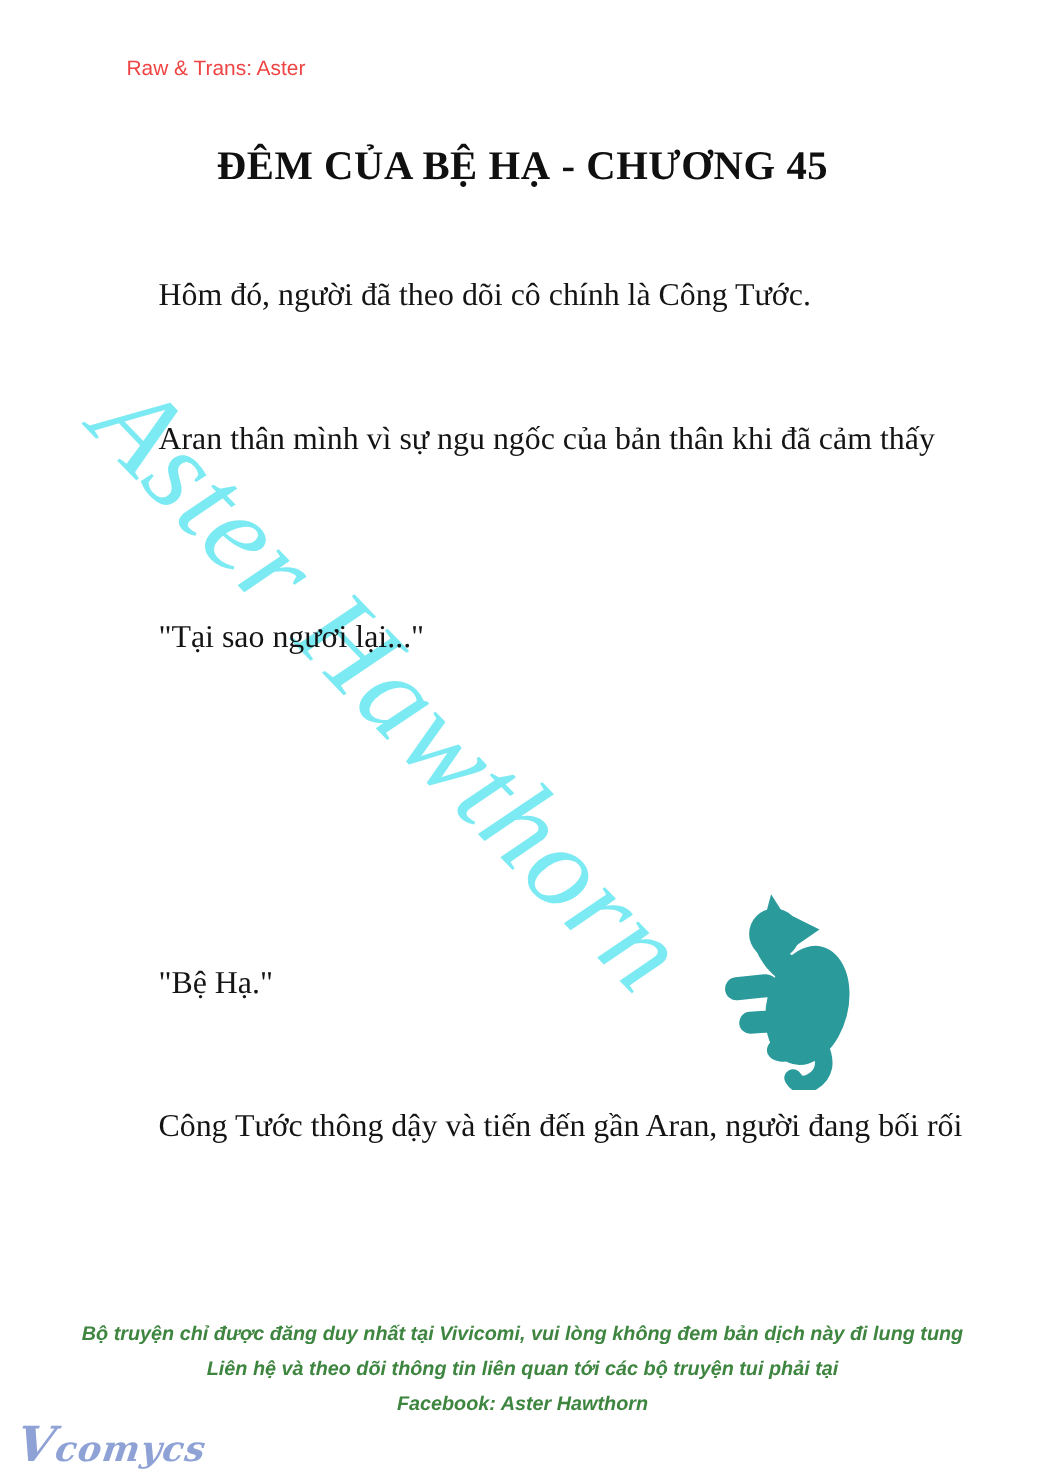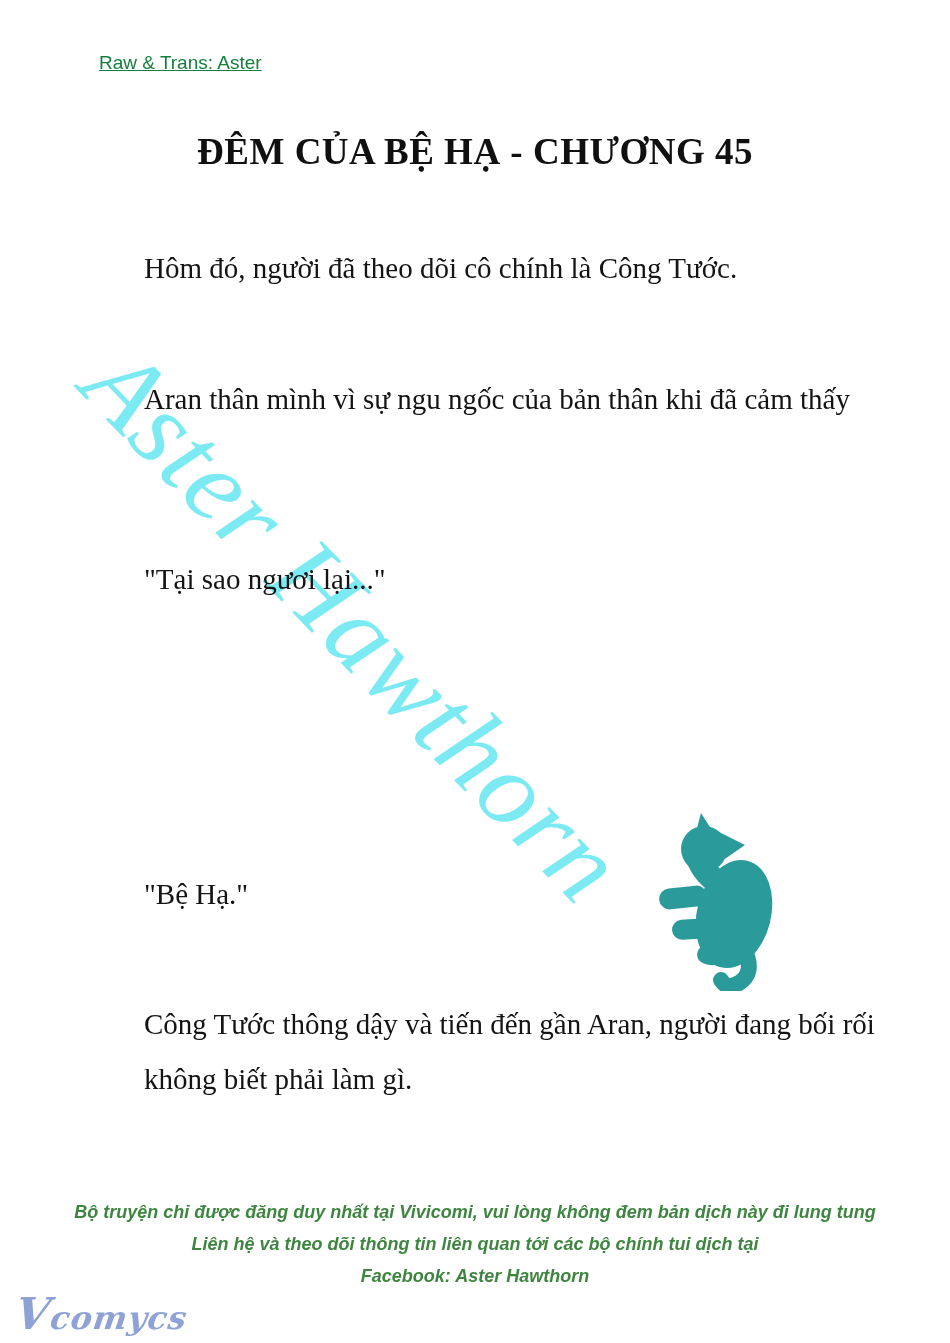--- a/index.html
+++ b/index.html
@@ -28,27 +28,26 @@
     font-size: 108px;
     white-space: nowrap;
     color: #7ceaf2;
     z-index: 1;
     letter-spacing: 2px;
     user-select: none;
   }
   
   .credit {
     position: absolute;
-    left: 99px;
+    left: 115px;
     top: 52px;
     font-family: "Liberation Sans", sans-serif;
     font-size: 19px;
-    color: #15803d;
+    color: #ef4444;
     z-index: 2;
-    text-decoration: underline;
   }
   .title {
     position: absolute;
     left: 0;
     top: 106px;
     width: 950px;
     text-align: center;
     font-family: "Liberation Serif", serif;
     font-weight: bold;
     font-size: 37px;
@@ -143,21 +142,20 @@
     <div class="line">"Tại sao ngươi lại..."</div>
   </div>
 
 
   <div class="para p5">
     <div class="line">"Bệ Hạ."</div>
   </div>
 
   <div class="para p6">
     <div class="line">Công Tước thông dậy và tiến đến gần Aran, người đang bối rối</div>
-    <div class="line">không biết phải làm gì.</div>
   </div>
 
   <div class="cat">
     <svg viewBox="0 0 118 180" width="118" height="180" xmlns="http://www.w3.org/2000/svg">
       <g fill="#2a9a9b">
 
         <path d="M36,32 L44,2 L58,24 Z"></path>
 
         <path d="M56,18 L88,34 L62,52 Z"></path>
 
@@ -173,19 +171,19 @@
 
         <ellipse cx="58" cy="142" rx="18" ry="12" transform="rotate(-10 58 142)"></ellipse>
 
         <path d="M88,140 Q98,162 82,172 Q70,179 64,169" fill="none" stroke="#2a9a9b" stroke-width="16" stroke-linecap="round"></path>
       </g>
     </svg>
   </div>
 
   <div class="footer">
     <div>Bộ truyện chỉ được đăng duy nhất tại Vivicomi, vui lòng không đem bản dịch này đi lung tung</div>
-    <div>Liên hệ và theo dõi thông tin liên quan tới các bộ chính tui dịch tại</div>
+    <div>Liên hệ và theo dõi thông tin liên quan tới các bộ truyện tui phải tại</div>
     <div>Facebook: Aster Hawthorn</div>
   </div>
 
   <div class="logo">Vcomycs</div>
 
 </div>
 
 </body></html>

